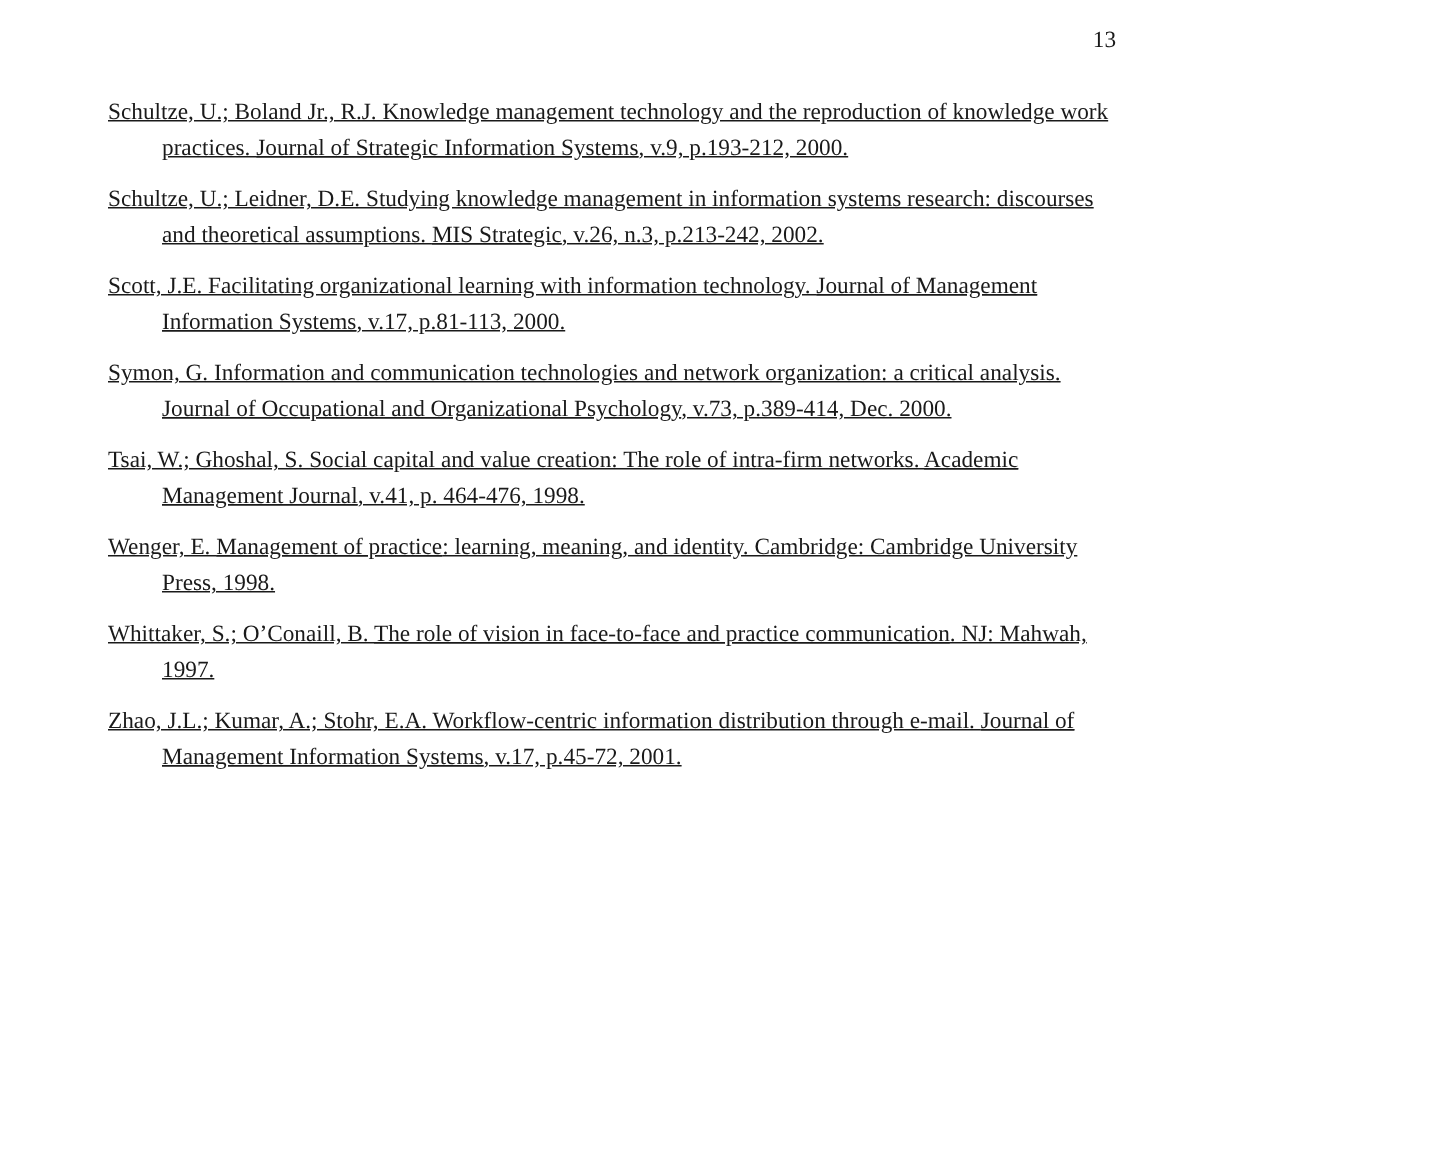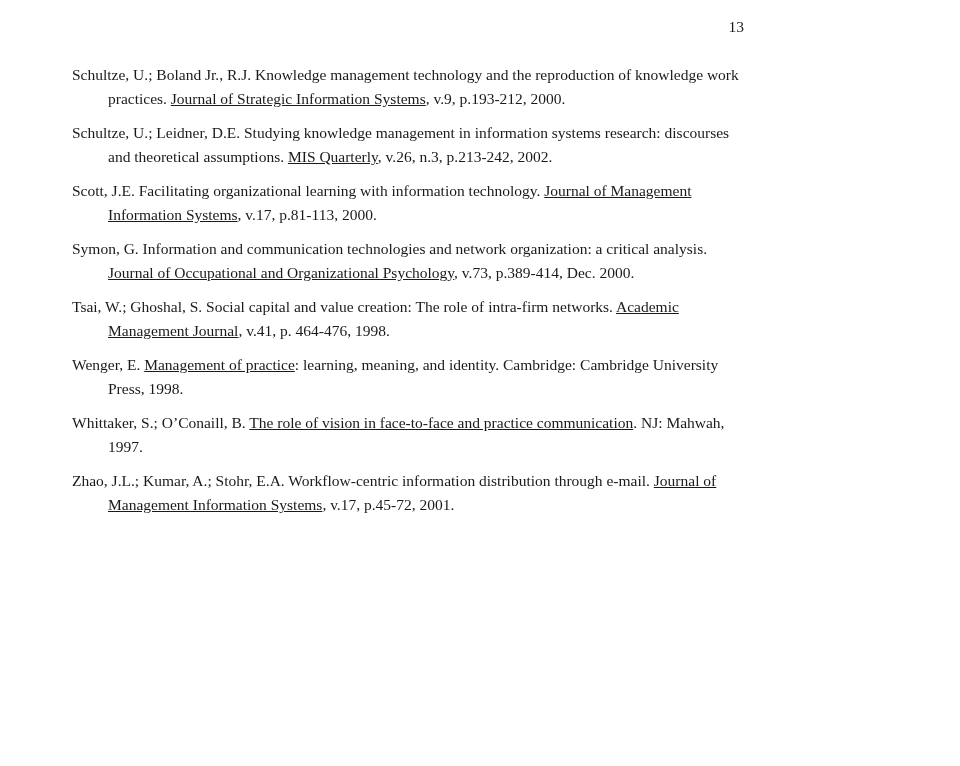--- a/index.html
+++ b/index.html
@@ -17,20 +17,21 @@
       min-height: 766px;
       position: relative;
     }
 
     .page {
       width: 816px;
       min-height: 766px;
       background: #ffffff;
       padding: 40px 72px 40px 72px;
       position: relative;
+      text-decoration: underline;
     }
 
     .page-number {
       position: absolute;
       top: 18px;
       right: 72px;
       font-size: 15.5px;
       font-family: "Times New Roman", Times, serif;
     }
 
@@ -55,21 +56,21 @@
 <div class="page">
   <div class="page-number">13</div>
 
   <div class="references">
 
     <div class="ref-entry">
       <span>Schultze, U.; Boland Jr., R.J. Knowledge management technology and the reproduction of knowledge work practices. <u>Journal of Strategic Information Systems</u>, v.9, p.193-212, 2000.</span>
     </div>
 
     <div class="ref-entry">
-      <span>Schultze, U.; Leidner, D.E. Studying knowledge management in information systems research: discourses and theoretical assumptions. <u>MIS Quarterly</u>, v.26, n.3, p.213-242, 2002.</span>
+      <span>Schultze, U.; Leidner, D.E. Studying knowledge management in information systems research: discourses and theoretical assumptions. <u>MIS Strategic</u>, v.26, n.3, p.213-242, 2002.</span>
     </div>
 
     <div class="ref-entry">
       <span>Scott, J.E. Facilitating organizational learning with information technology. <u>Journal of Management Information Systems</u>, v.17, p.81-113, 2000.</span>
     </div>
 
 
 
     <div class="ref-entry">
       <span>Symon, G. Information and communication technologies and network organization: a critical analysis. <u>Journal of  Occupational and Organizational Psychology</u>,  v.73, p.389-414, Dec. 2000.</span>

